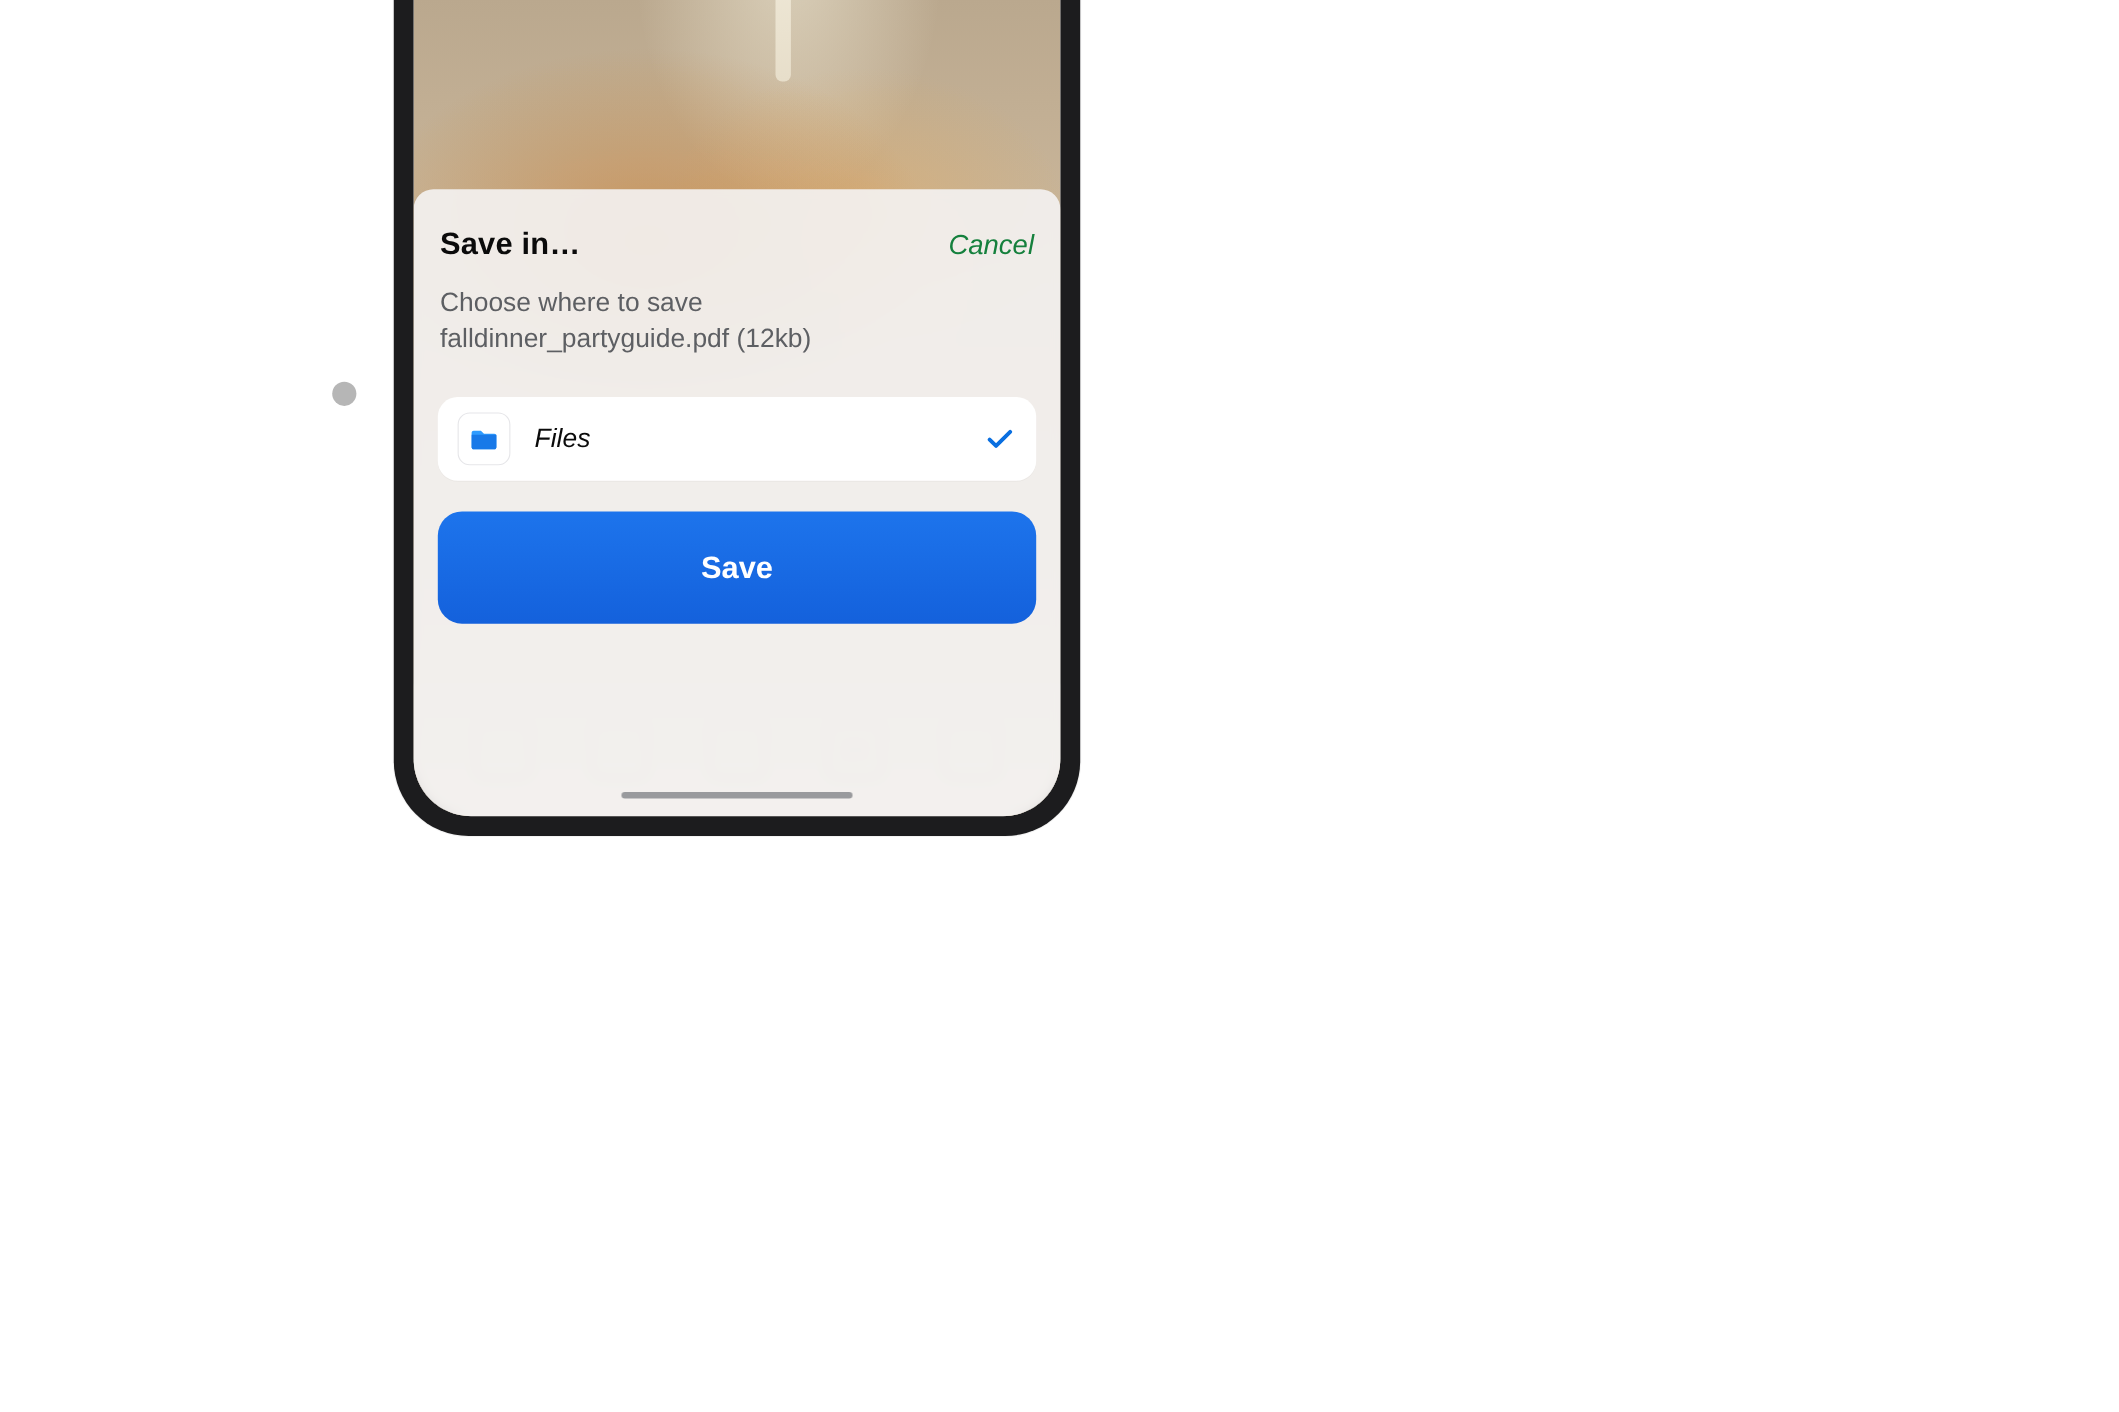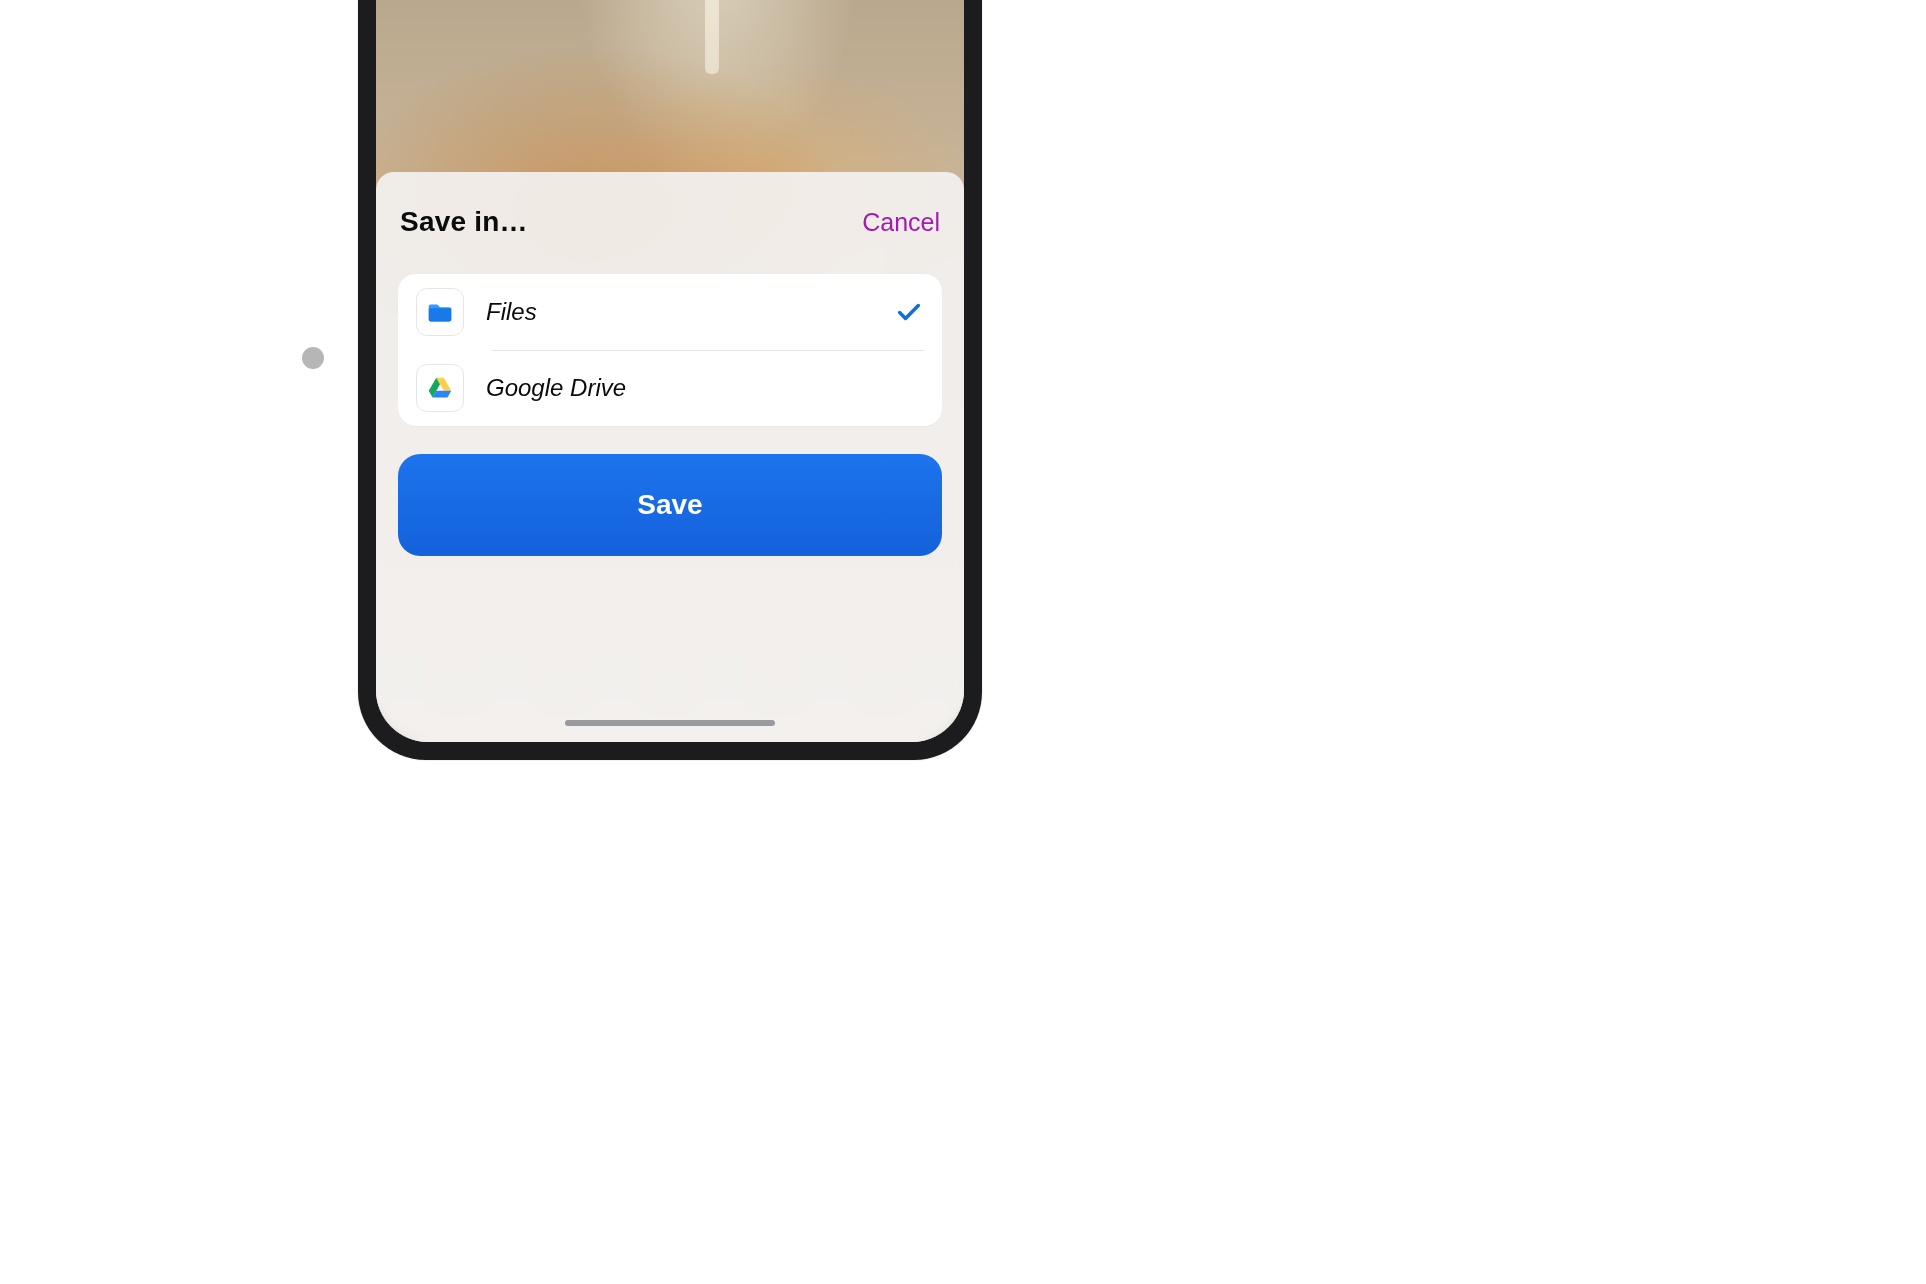--- a/index.html
+++ b/index.html
@@ -89,24 +89,25 @@
   }
   .sheet-title {
     font-size: 28px;
     font-weight: 700;
     color: #0b0b0b;
     letter-spacing: .2px;
   }
   .sheet-cancel {
     font-size: 25px;
     font-weight: 400;
-    color: #a21caf;
+    color: #15803d;
     background: none;
     border: none;
     cursor: pointer;
+    font-style: italic;
   }
   .sheet-subtitle {
     margin-top: 22px;
     font-size: 24px;
     line-height: 1.35;
     color: #5d5f63;
     padding: 0 2px;
     max-width: 90%;
   }
 
@@ -224,48 +225,39 @@
       <div class="tb-btn"></div>
     </div>
 
     <div class="sheet">
 
       <div class="sheet-header">
         <div class="sheet-title">Save in…</div>
         <button class="sheet-cancel">Cancel</button>
       </div>
 
+      <div class="sheet-subtitle">Choose where to save falldinner_partyguide.pdf (12kb)</div>
 
       <div class="options-card">
 
         <div class="option-row">
           <div class="option-icon-wrap">
             <svg viewBox="0 0 32 32" fill="none">
               <path d="M4 10c0-1.1.9-2 2-2h7l3 3h10c1.1 0 2 .9 2 2v11c0 1.1-.9 2-2 2H6c-1.1 0-2-.9-2-2V10z" fill="#2f9cff"></path>
               <path d="M4 12h24v12c0 1.1-.9 2-2 2H6c-1.1 0-2-.9-2-2V12z" fill="#1879e8"></path>
             </svg>
           </div>
           <div class="option-label">Files</div>
           <div class="option-check">
             <svg viewBox="0 0 24 24" fill="none">
               <path d="M4 12.5l5 5L20 6.5" stroke="#0a6fe0" stroke-width="3" stroke-linecap="round" stroke-linejoin="round"></path>
             </svg>
           </div>
         </div>
 
-        <div class="option-row">
-          <div class="option-icon-wrap">
-            <svg viewBox="0 0 32 32">
-              <polygon points="12,5 20,5 28,19 20,19" fill="#ffcf4b"></polygon>
-              <polygon points="12,5 4,19 8,26 16,12" fill="#11a861"></polygon>
-              <polygon points="8,26 24,26 28,19 12,19" fill="#2a84fc"></polygon>
-            </svg>
-          </div>
-          <div class="option-label">Google Drive</div>
-        </div>
 
       </div>
 
       <button class="save-btn">Save</button>
 
     </div>
 
     <div class="home-indicator"></div>
   </div>
 </div>

